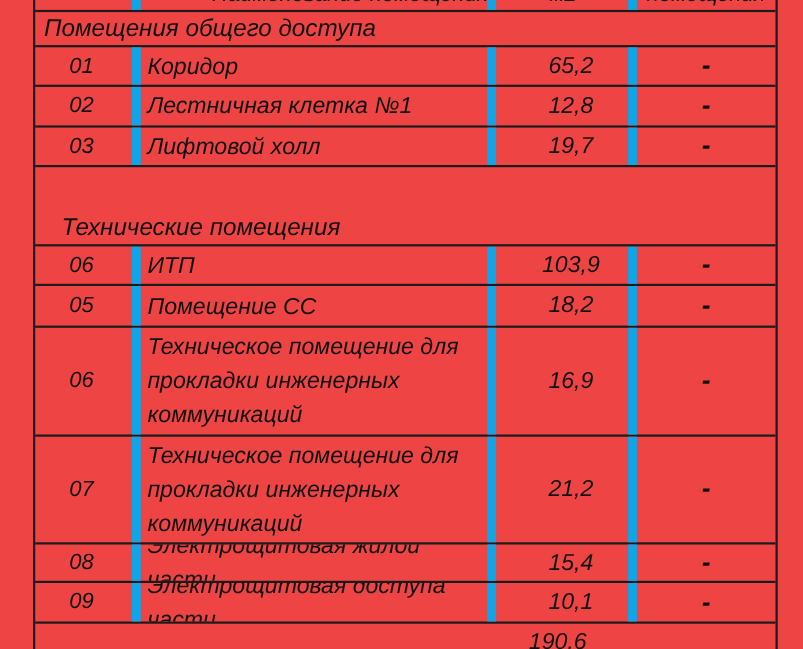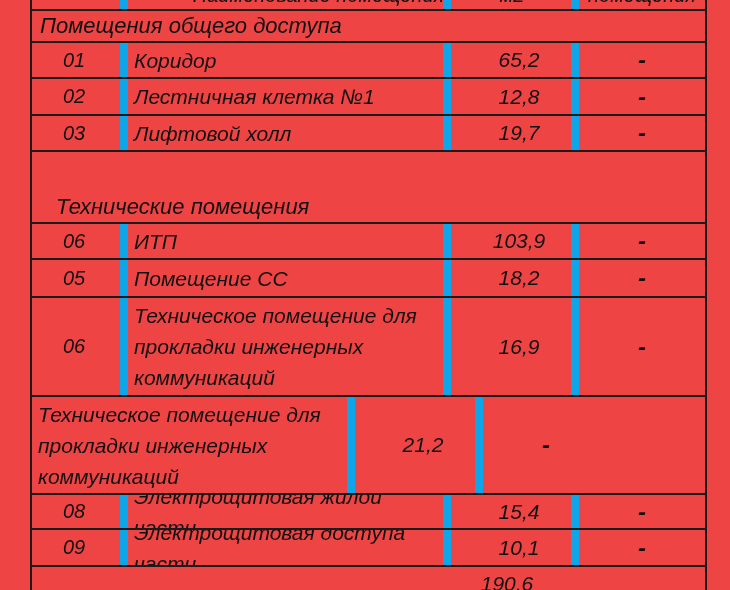--- a/index.html
+++ b/index.html
@@ -112,20 +112,21 @@
     </div>
     <div class="row h99">
       <div class="cell c1">06</div>
       <div class="cell c2">
           <span class="nm">Техническое помещение для прокладки инженерных коммуникаций</span>
         </div>
       <div class="cell c3">16,9</div>
       <div class="cell c4">-</div>
     </div>
     <div class="row h98">
+      <div class="cell c1">07</div>
       <div class="cell c2">
           <span class="nm">Техническое помещение для прокладки инженерных коммуникаций</span>
         </div>
       <div class="cell c3">21,2</div>
       <div class="cell c4">-</div>
     </div>
     <div class="row h35">
       <div class="cell c1">08</div>
       <div class="cell c2">
           <span class="nm">Электрощитовая жилой части</span>

